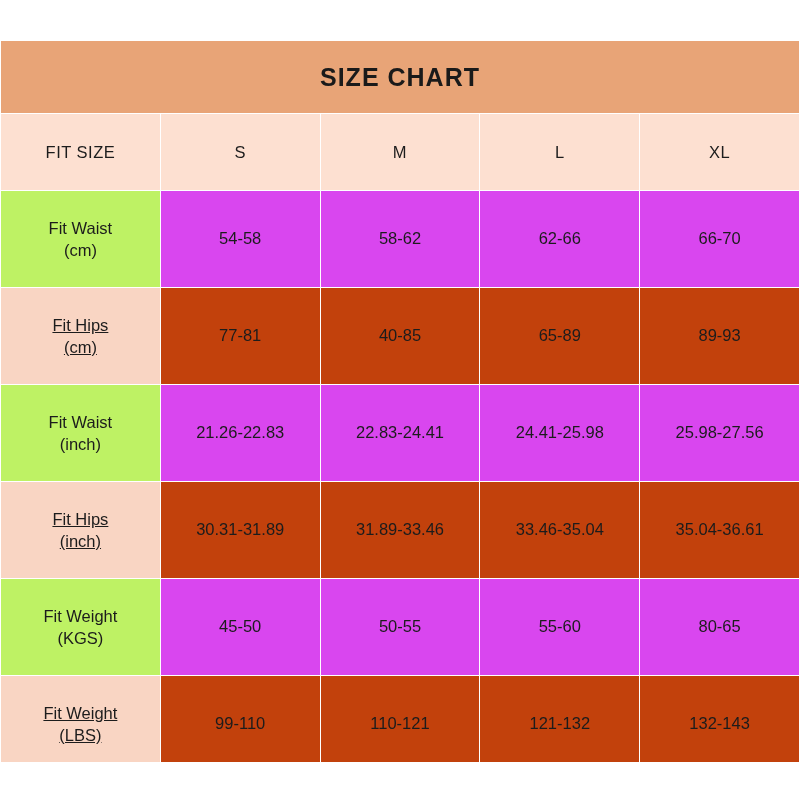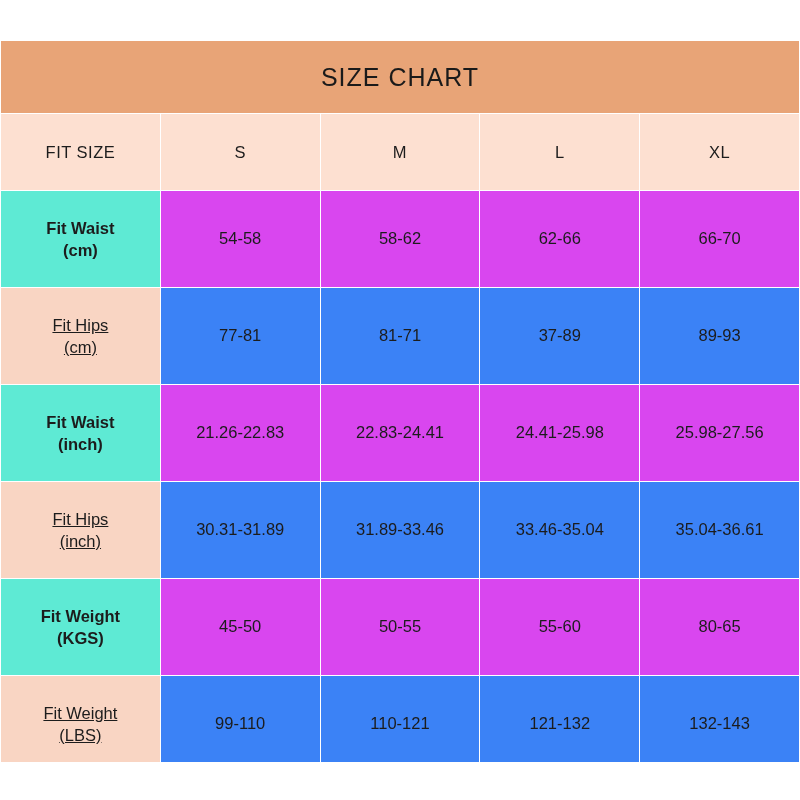--- a/index.html
+++ b/index.html
@@ -35,21 +35,21 @@
     table-layout: fixed;
   }
   table.size-chart tr.title-row td {
     background: #e8a477;
     height: 72px;
     text-align: center;
     vertical-align: middle;
     font-size: 25px;
     letter-spacing: 1px;
     color: #1a1a1a;
-    font-weight: normal;
+    font-weight: bold;
   }
   table.size-chart td {
     border: 1px solid #ffffff;
     padding: 0;
     text-align: center;
     vertical-align: middle;
     font-size: 16.5px;
     color: #1c1c1c;
   }
   
@@ -58,29 +58,28 @@
     background: #fde0d1;
   }
   tr.header-row td.label-cell {
     background: #fde0d1;
   }
   
   tr.data-row.shade td {
     background: #d946ef;
   }
   tr.data-row.light td {
-    background: #3b82f6;
+    background: #c2410c;
   }
   tr.data-row.light td.label-cell {
     background: #f9d5c3;
     text-decoration: underline;
   }
   tr.data-row.shade td.label-cell {
-    background: #5eead4;
-    font-weight: bold;
+    background: #bef264;
   }
   tr.data-row td {
     height: 96px;
   }
   td.label-cell {
     width: 174px;
   }
   td.value-cell {
     width: 156px;
   }
@@ -169,24 +168,24 @@
 
         <tr class="data-row light">
           <td class="label-cell">
             <span class="label-line1">Fit Hips</span>
             <span class="label-line2">(cm)</span>
           </td>
           <td class="value-cell">
             <span class="value-text">77-81</span>
           </td>
           <td class="value-cell">
-            <span class="value-text">81-71</span>
-          </td>
-          <td class="value-cell">
-            <span class="value-text">37-89</span>
+            <span class="value-text">40-85</span>
+          </td>
+          <td class="value-cell">
+            <span class="value-text">65-89</span>
           </td>
           <td class="value-cell">
             <span class="value-text">89-93</span>
           </td>
         </tr>
 
         <tr class="data-row shade">
           <td class="label-cell">
             <span class="label-line1">Fit Waist</span>
             <span class="label-line2">(inch)</span>

